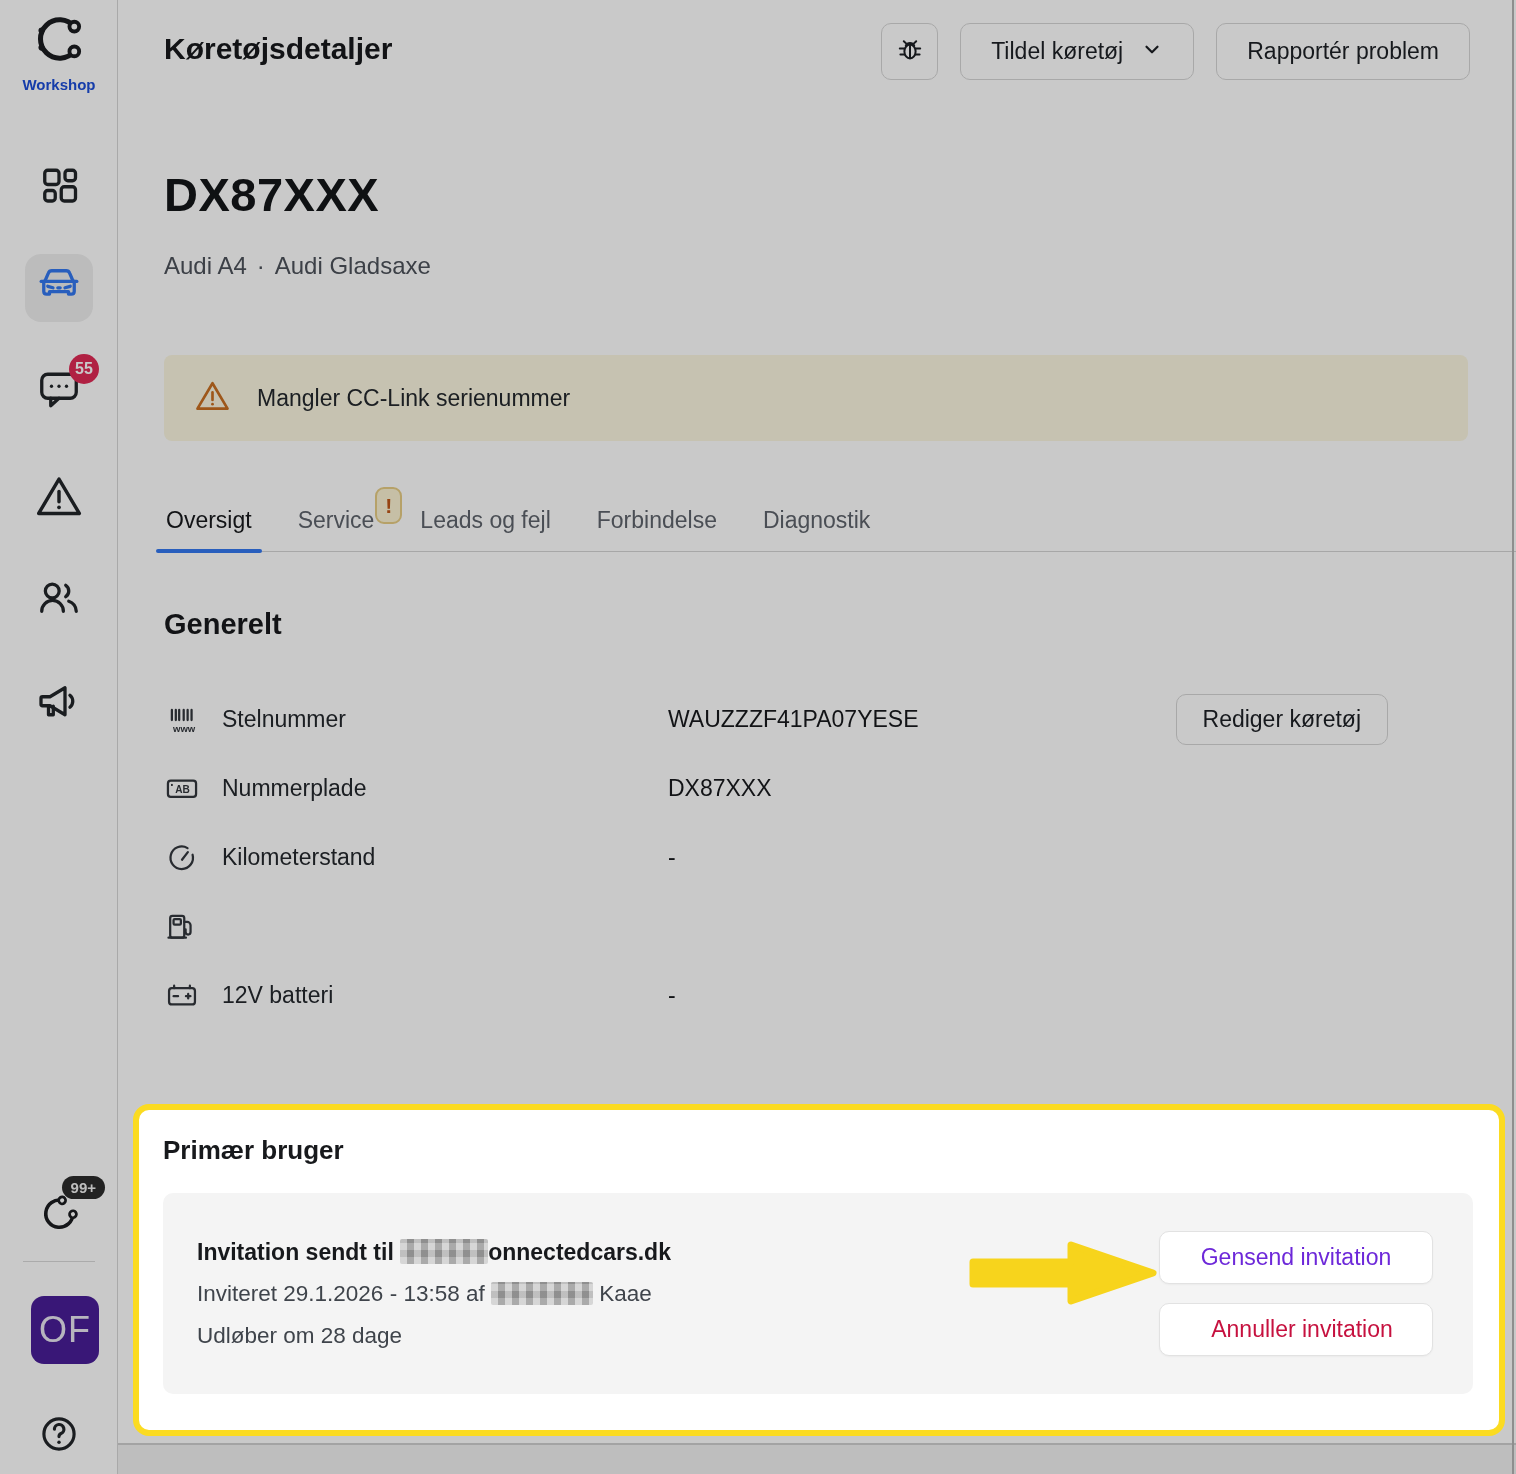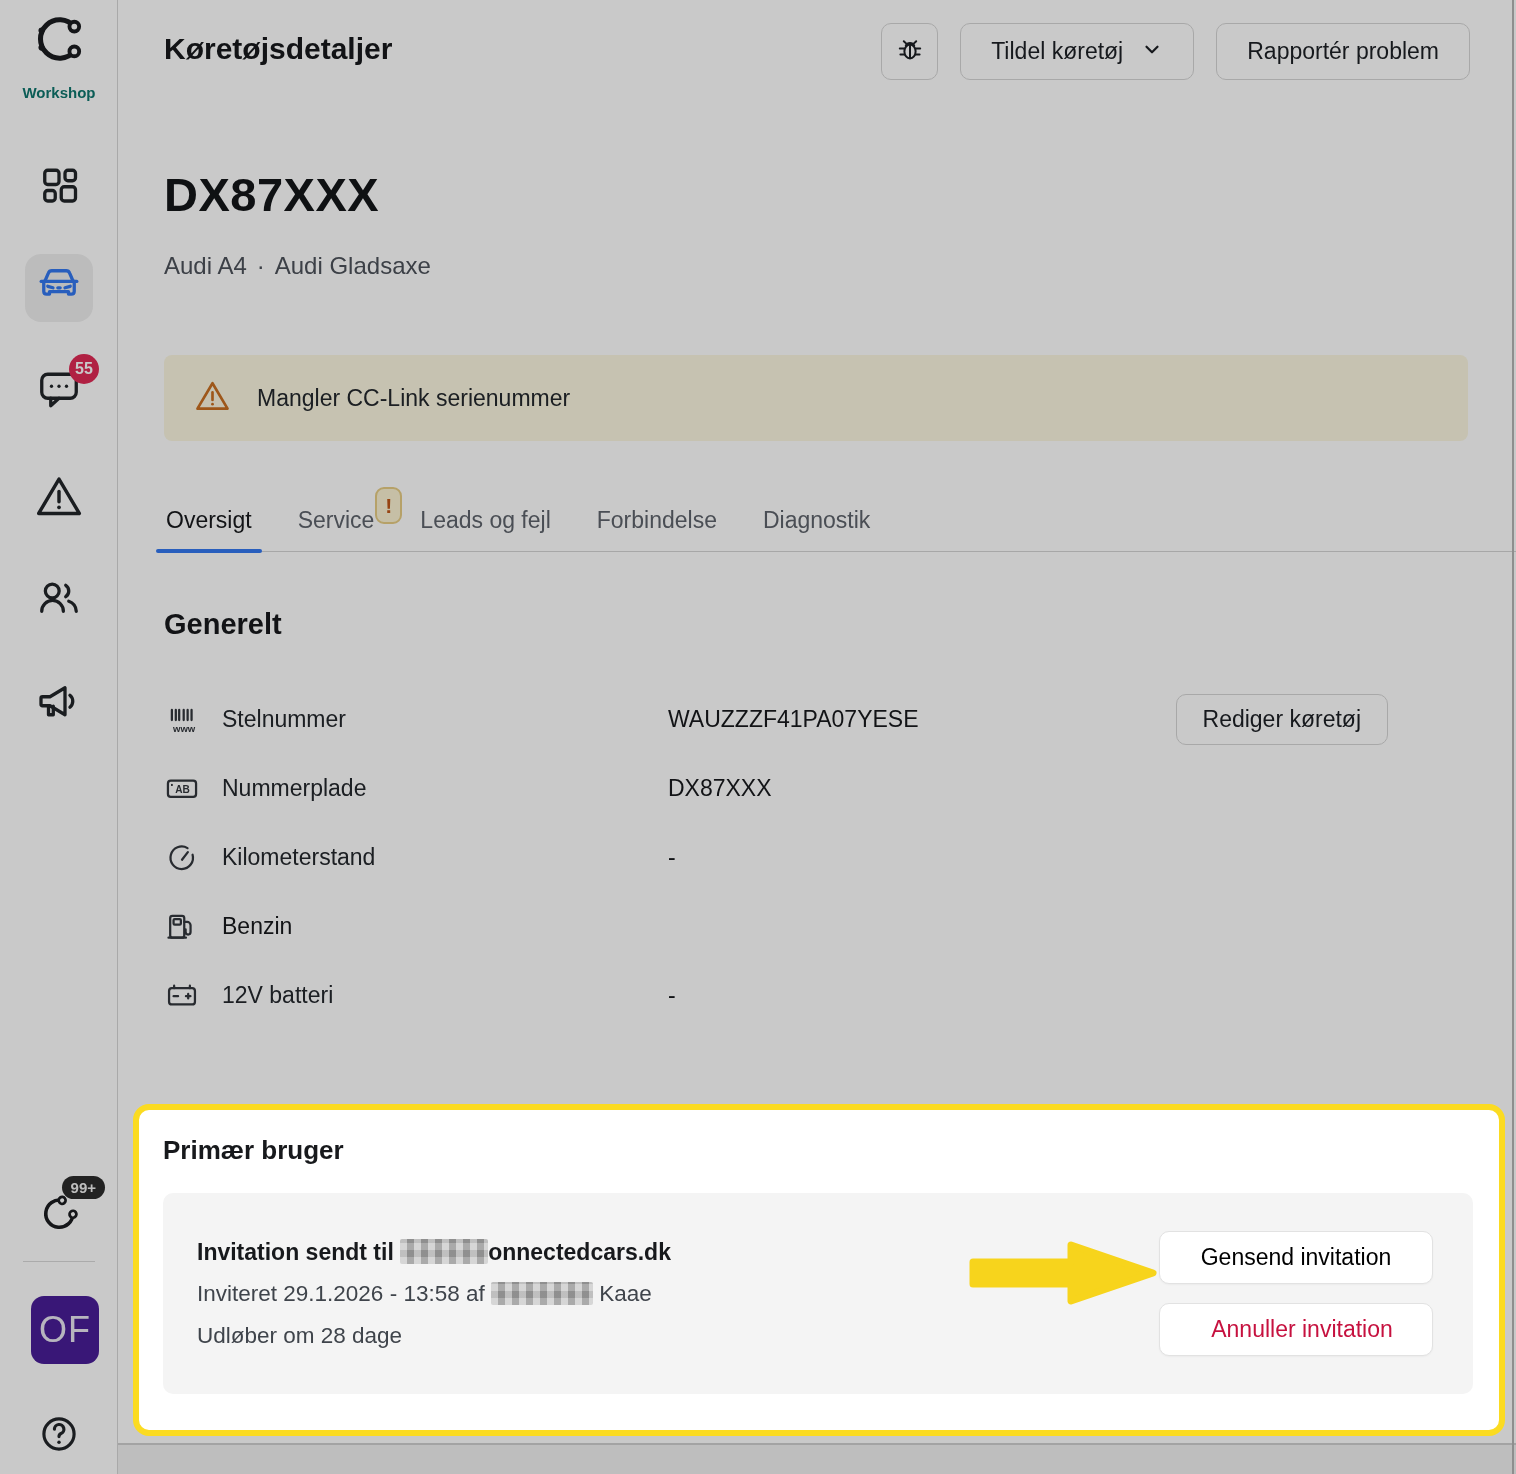--- a/index.html
+++ b/index.html
@@ -14,21 +14,21 @@
     position:absolute; inset:0; background:rgba(0,0,0,0.213);
     z-index:20; pointer-events:none;
   }
   
   #sidebar {
     position:absolute; left:0; top:0; width:118px; height:100%;
     background:#ffffff; border-right:1px solid #d7d7d7; z-index:5;
   }
   .side-abs { position:absolute; left:0; width:118px; display:flex; justify-content:center; }
   .brand-box { flex-direction:column; align-items:center; top:8px; }
-  .brand-label { font-size:15px; font-weight:700; color:#0f766e; margin-top:10px; }
+  .brand-label { font-size:15px; font-weight:700; color:#1d4ed8; margin-top:2px; }
   .nav-item { align-items:center; height:52px; cursor:pointer; color:#222529; }
   .nav-item svg { display:block; }
   .active-pill {
     position:absolute; left:25px; top:254px; width:68px; height:68px;
     background:#efefef; border-radius:16px; display:flex; align-items:center; justify-content:center;
     color:#3378f0;
   }
   .icon-wrap { position:relative; }
   .badge-red {
     position:absolute; top:-12px; right:-16px; min-width:30px; height:30px;
@@ -99,21 +99,21 @@
     display:inline-block; border-radius:2px; vertical-align:-4px;
     background-image:
       repeating-linear-gradient(90deg, rgba(255,255,255,0.28) 0 7px, rgba(0,0,0,0.14) 7px 14px),
       repeating-linear-gradient(0deg, #c6c6c6 0 7px, #a7a7a7 7px 14px);
   }
   .censor-email { width:88px; height:25px; }
   .censor-name { width:102px; height:23px; }
   .invite-actions { display:flex; flex-direction:column; gap:19px; }
   .card-btn {
     width:274px; height:53px; background:#fff; border:1px solid #e2e2e2; border-radius:10px;
-    font-family:"Liberation Sans",sans-serif; font-size:23px; color:#000000; cursor:pointer;
+    font-family:"Liberation Sans",sans-serif; font-size:23px; color:#6d28d9; cursor:pointer;
     box-shadow:0 1px 2px rgba(0,0,0,0.04);
   }
   .card-btn.danger { color:#c6113f;padding-left:12px; }
   .hl-arrow { position:absolute; left:829px; top:128px; z-index:40; color:#f7d41c; }
   
   .bottom-divider { position:absolute; left:118px; right:0; top:1443px; height:2px; background:#cfcfcf; }
   .bottom-strip { position:absolute; left:118px; right:0; top:1445px; bottom:0; background:#f2f2f2; }
   .right-edge { position:absolute; right:2px; top:0; width:2px; height:100%; background:#b5b5b5; z-index:6; }
 </style>
 </head>
@@ -321,21 +321,20 @@
       </div>
       <div class="g-row">
         <span class="g-icon">
           <svg width="36" height="36" viewBox="0 0 32 32" fill="none" stroke="#33373d" stroke-width="2" stroke-linecap="round" stroke-linejoin="round">
             <rect x="5.5" y="6" width="12.5" height="19.5" rx="2"></rect>
             <rect x="8.5" y="9" width="6.5" height="4.8" rx="1"></rect>
             <path d="M4 25.5 h15.5"></path>
             <path d="M18 11.5 h2.6 a3 3 0 0 1 3 3 v6 a2.2 2.2 0 0 1 -4.4 0 v-2.5"></path>
           </svg>
         </span>
-        <span class="g-value">Benzin</span>
       </div>
       <div class="g-row">
         <span class="g-icon">
           <svg width="36" height="36" viewBox="0 0 32 32" fill="none" stroke="#33373d" stroke-width="2" stroke-linecap="round" stroke-linejoin="round">
             <rect x="4.5" y="9" width="23" height="14.5" rx="2.5"></rect>
             <path d="M9 9 V6.8 M23 9 V6.8"></path>
             <path d="M8.5 16.2 h4"></path>
             <path d="M19.5 16.2 h4 M21.5 14.2 v4"></path>
           </svg>
         </span>

